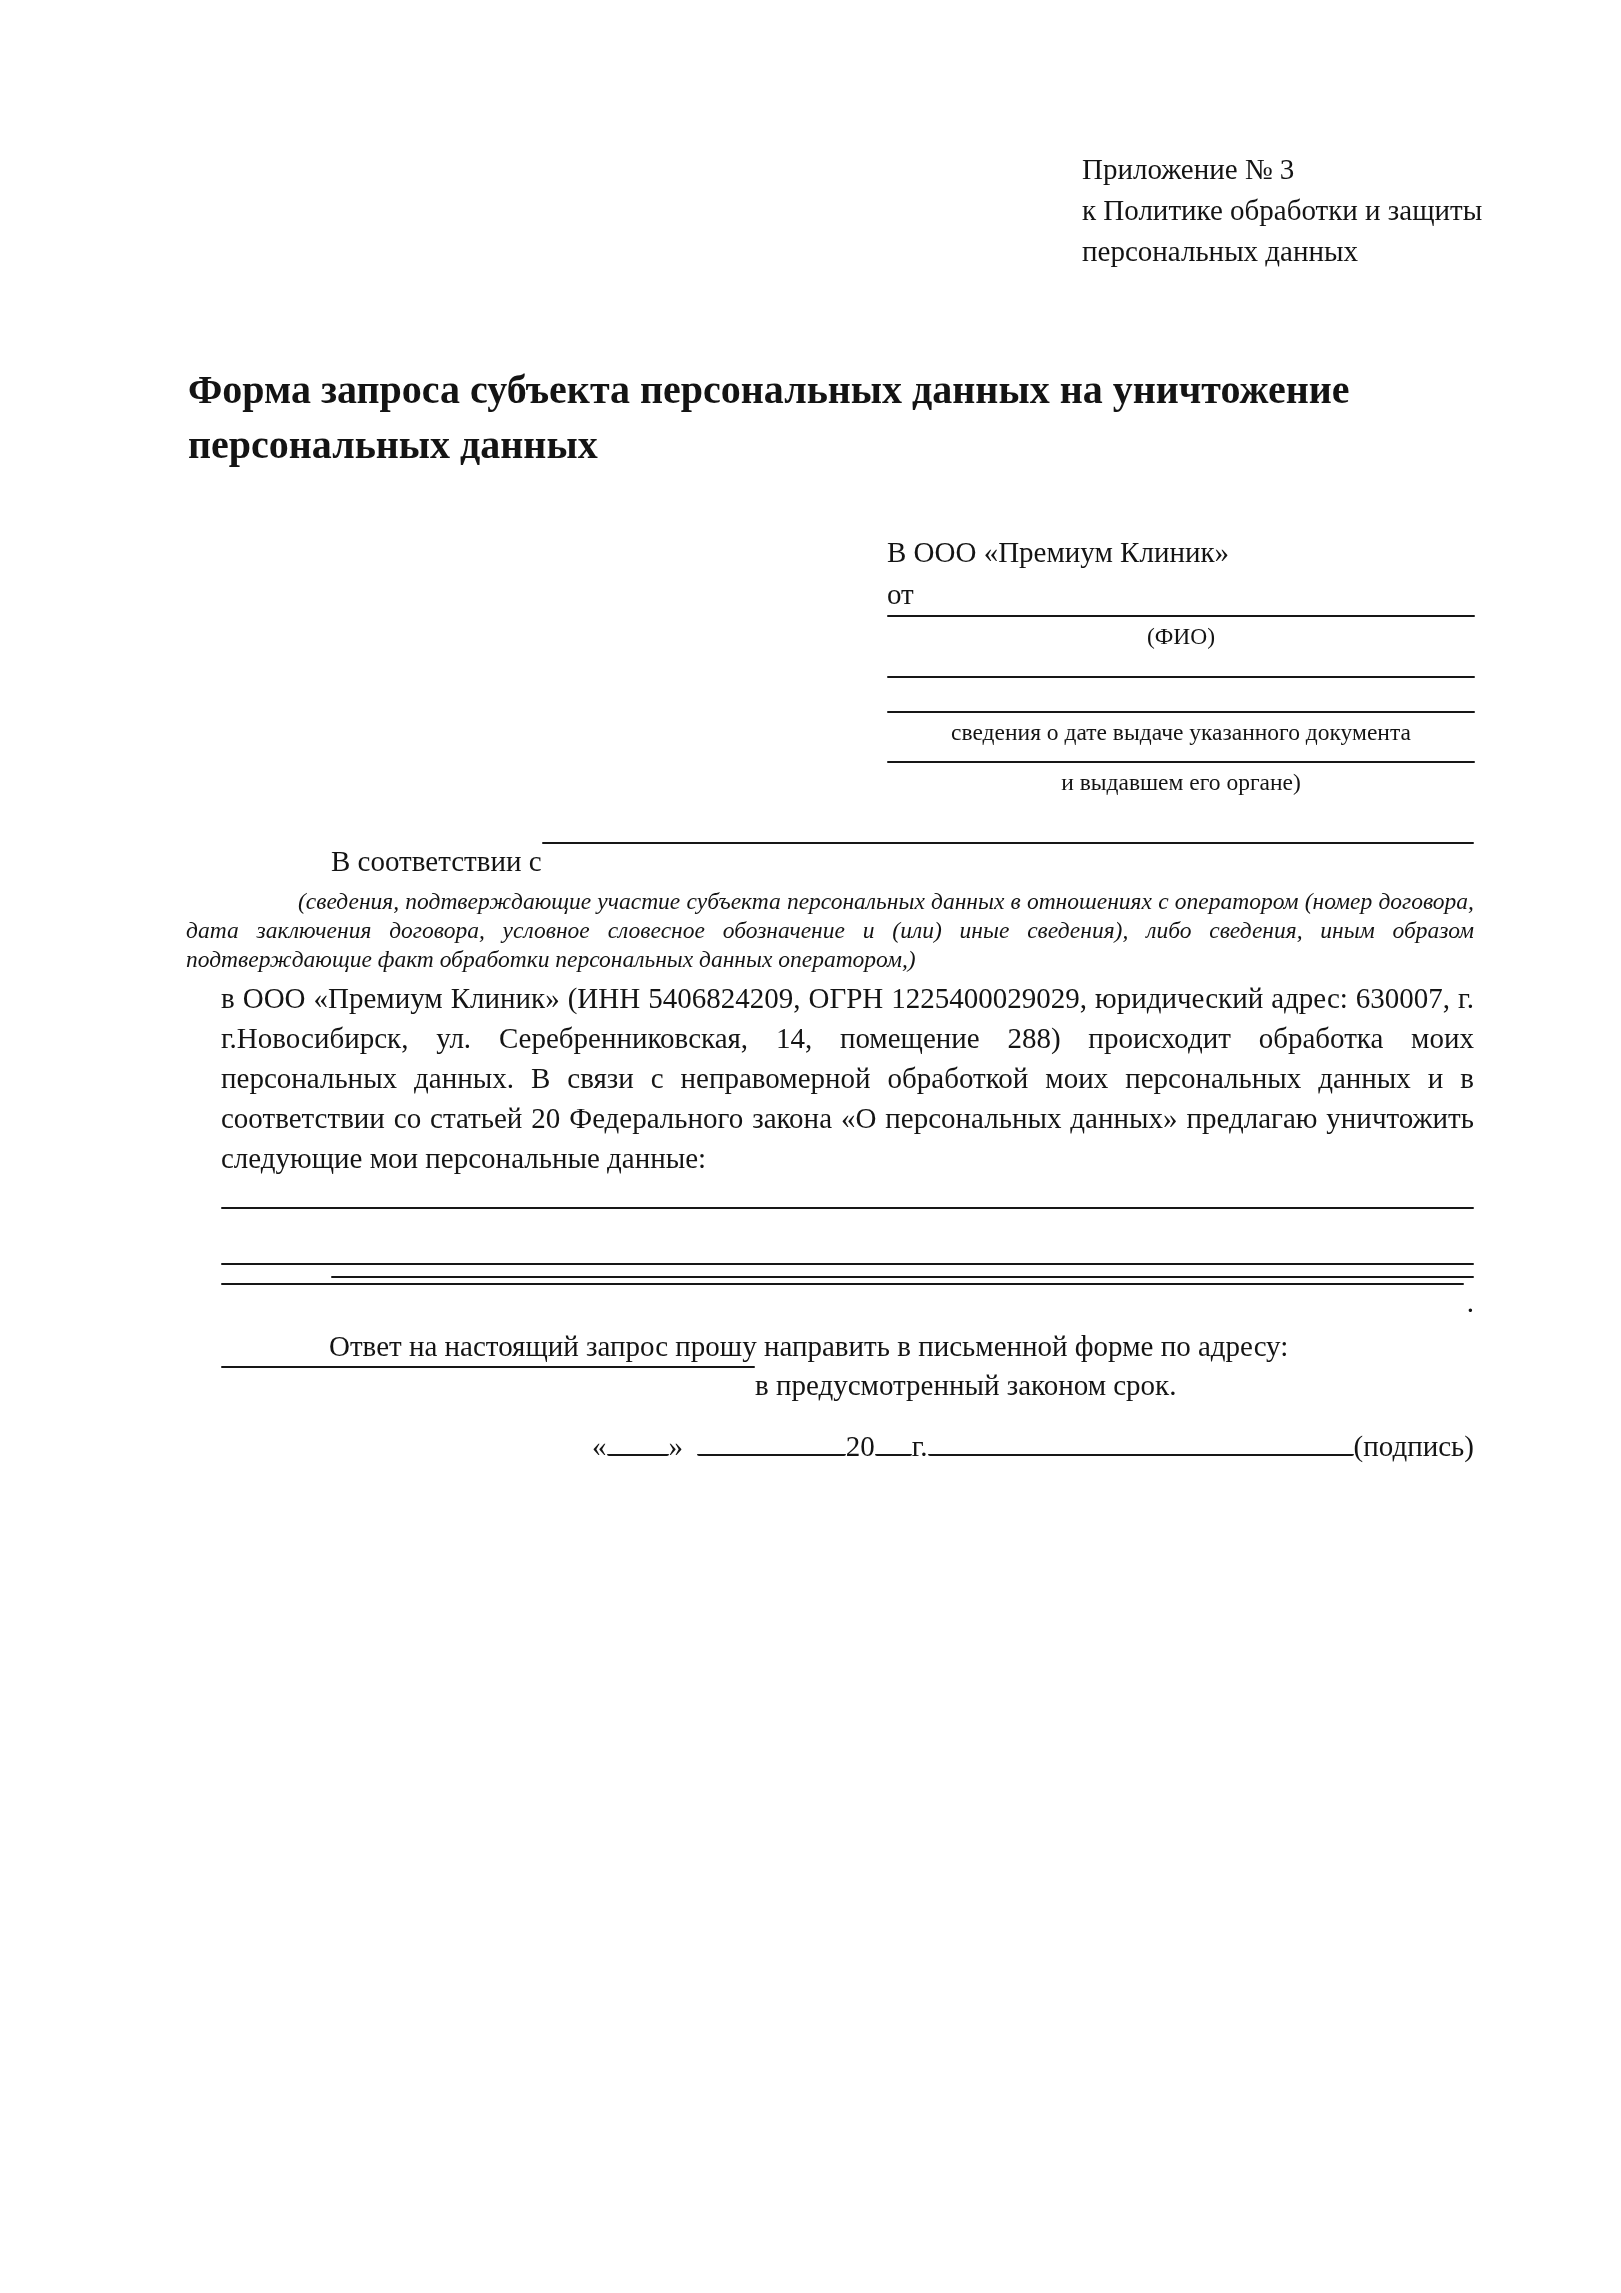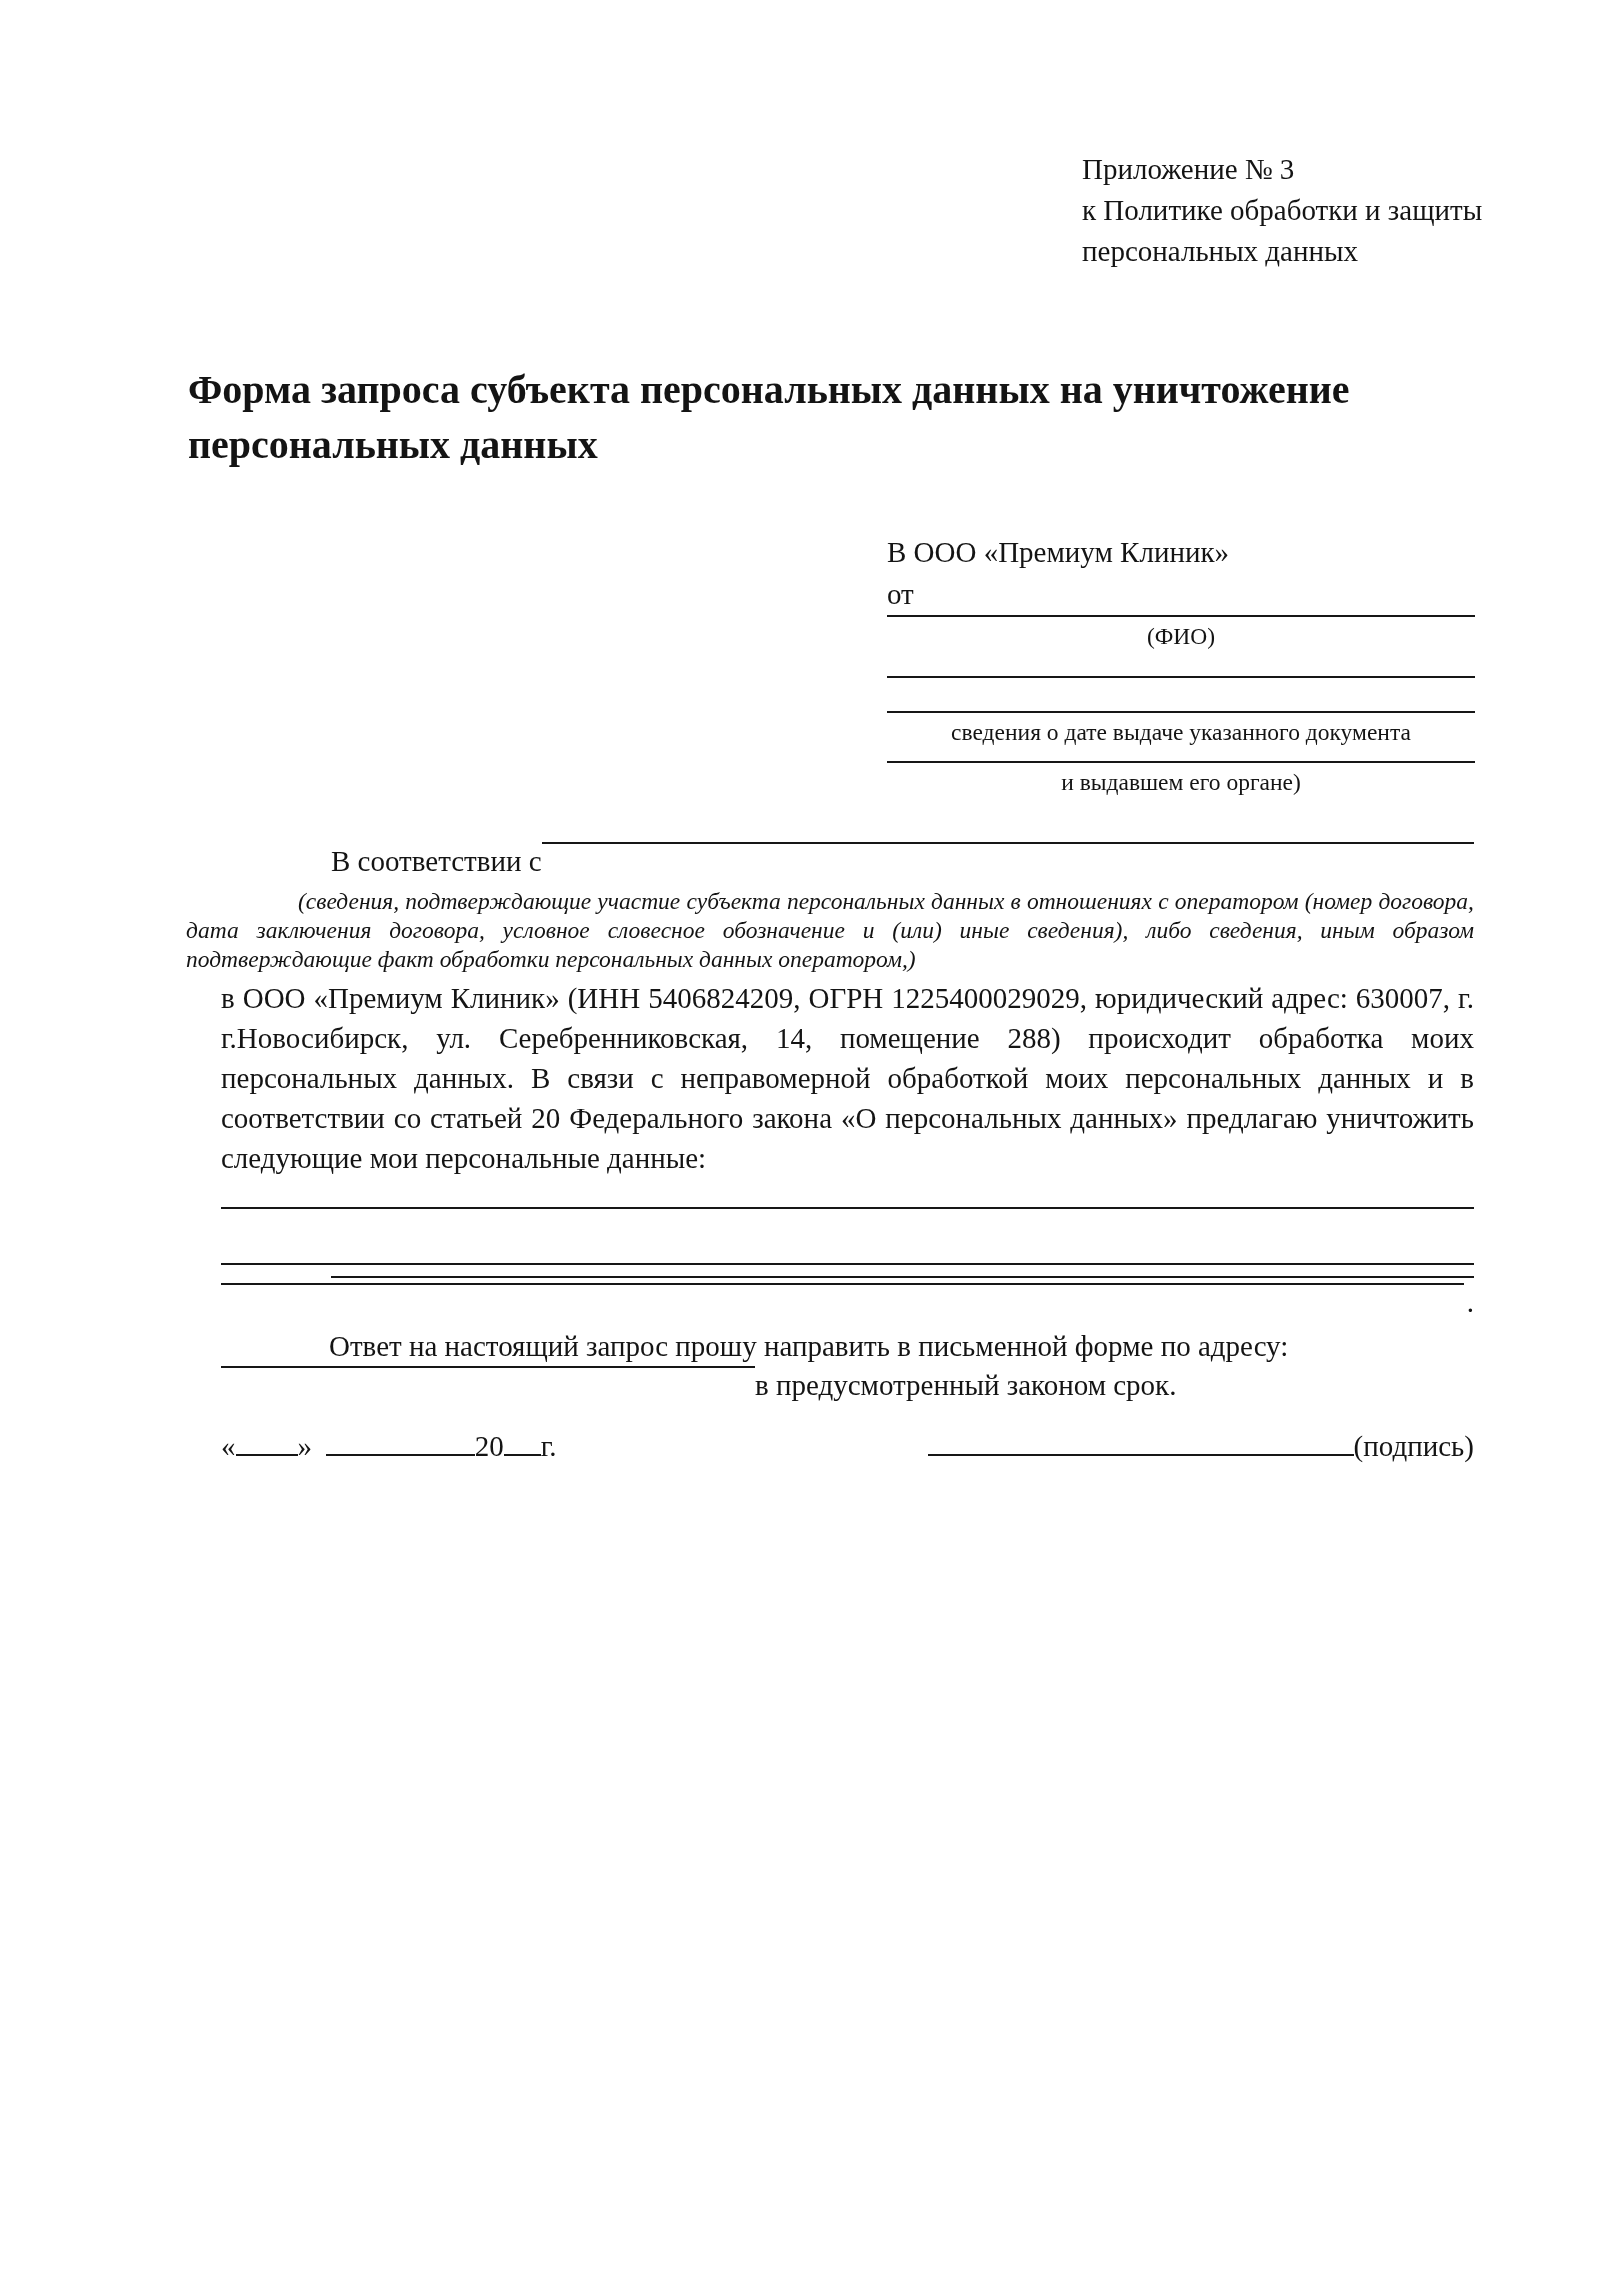--- a/index.html
+++ b/index.html
@@ -1,15 +1,15 @@
 <!DOCTYPE html>
 <html><head>
 <meta charset="utf-8">
 <style>
-  * { margin:0; padding:0; box-sizing:border-box; }
+  * { margin:0; padding:0; box-sizing:border-box;border-radius:11px; }
   html,body { background:#ffffff; }
   .page {
     width:1621px; height:2294px; background:#ffffff; color:#141414;
     font-family:"Liberation Serif","DejaVu Serif",serif;
     font-size:29px; position:relative; overflow:hidden;
     padding-top:149px; margin:0 auto;
   }
   
   .header-block { margin-left:1082px; line-height:41px; }
   
@@ -42,21 +42,21 @@
   .blank-full.l1 { margin-top:29px; }
   .blank-full.l2 { margin-top:54px; }
   .reason { margin-top:11.8px; }
   .reason .nowrap { word-spacing:5.9px; }
   .period-row { height:41px; margin-top:0; }
   .period { margin-left:2.9px; }
   .answer-par { margin:2px 147px 0 221px; text-indent:108px; text-align:justify; line-height:40px; }
   .address-row { margin-top:0; }
   .addr-fill { flex:0 0 534px; border-bottom:2.9px solid #161616; margin-bottom:4.9px; }
   
-  .footer-row { margin-top:21.6px; display:flex; justify-content:space-between; align-items:flex-end; margin-left:221px; margin-right:147px; line-height:39px; }
+  .footer-row { margin-top:21.6px; display:flex; justify-content:flex-end; align-items:flex-end; margin-left:221px; margin-right:147px; line-height:39px; }
   .u { display:inline-block; border-bottom:2.9px solid #161616; height:3.9px; }
   .u-day { width:62px; }
   .u-month { width:149px; margin-left:13.7px; }
   .u-year { width:37px; }
   .u-sign { width:426px; }
 </style>
 </head>
 <body>
 
 <div class="page">

